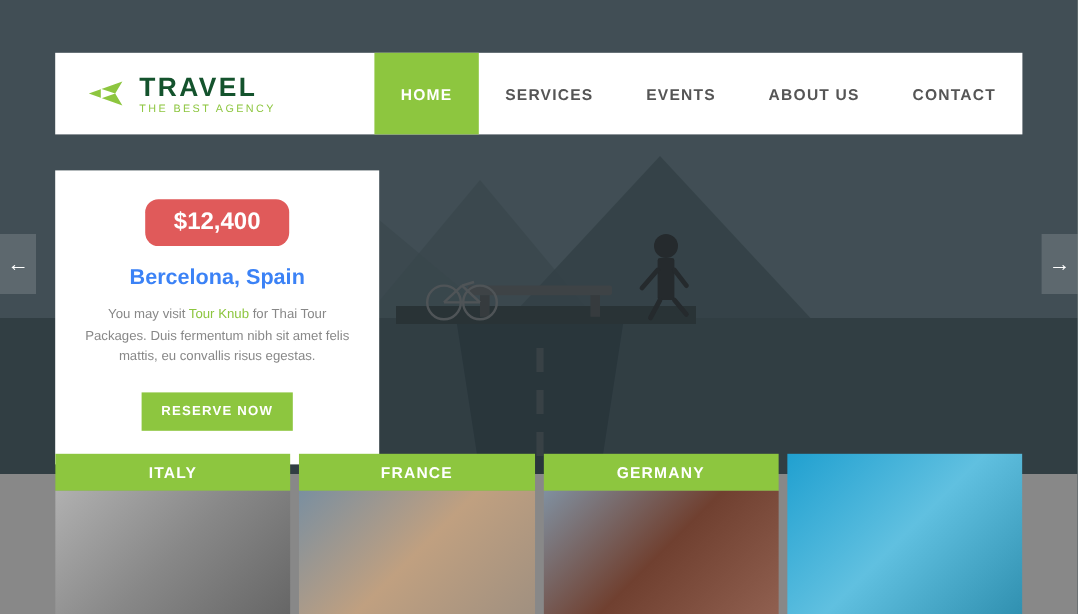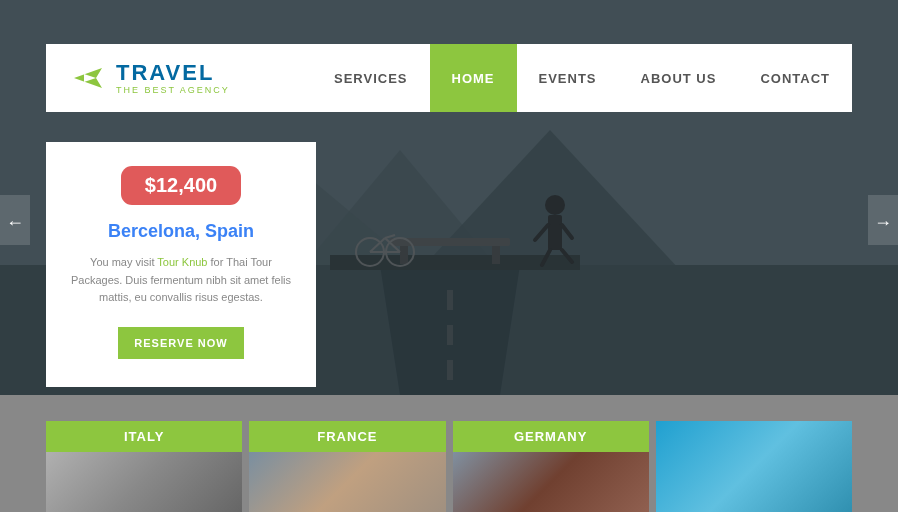--- a/index.html
+++ b/index.html
@@ -26,21 +26,21 @@
     }
 
     .logo-icon {
       width: 36px;
       height: 36px;
       margin-right: 10px;
     }
 
     .logo-text-wrap {}
     .logo-title {
-      color: #0369a1;
+      color: #14532d;
       font-size: 22px;
       font-weight: bold;
       letter-spacing: 2px;
       line-height: 1.1;
     }
     .logo-sub {
       color: #8dc63f;
       font-size: 9px;
       letter-spacing: 2px;
       text-transform: uppercase;
@@ -158,21 +158,21 @@
       cursor: pointer;
       text-transform: uppercase;
     }
 
     
     .countries {
       position: absolute;
       bottom: 0;
       left: 46px;
       right: 46px;
-      height: 91px;
+      height: 134px;
       display: flex;
       gap: 7px;
       z-index: 20;
     }
 
     .country-tile {
       flex: 1;
       display: flex;
       flex-direction: column;
       overflow: hidden;
@@ -261,22 +261,22 @@
     <svg class="logo-icon" viewBox="0 0 36 36">
       <polygon points="4,18 32,8 26,18 32,28" fill="#8dc63f"></polygon>
       <polygon points="14,14 26,18 14,22" fill="#fff"></polygon>
     </svg>
     <div class="logo-text-wrap">
       <div class="logo-title">TRAVEL</div>
       <div class="logo-sub">THE BEST AGENCY</div>
     </div>
   </div>
   <nav class="nav">
+    <div class="nav-item active">HOME</div>
     <div class="nav-item">SERVICES</div>
-    <div class="nav-item active">HOME</div>
     <div class="nav-item">EVENTS</div>
     <div class="nav-item">ABOUT US</div>
     <div class="nav-item">CONTACT</div>
   </nav>
 </div>
 
 <div class="arrow-left">←</div>
 
 <div class="arrow-right">→</div>
 

